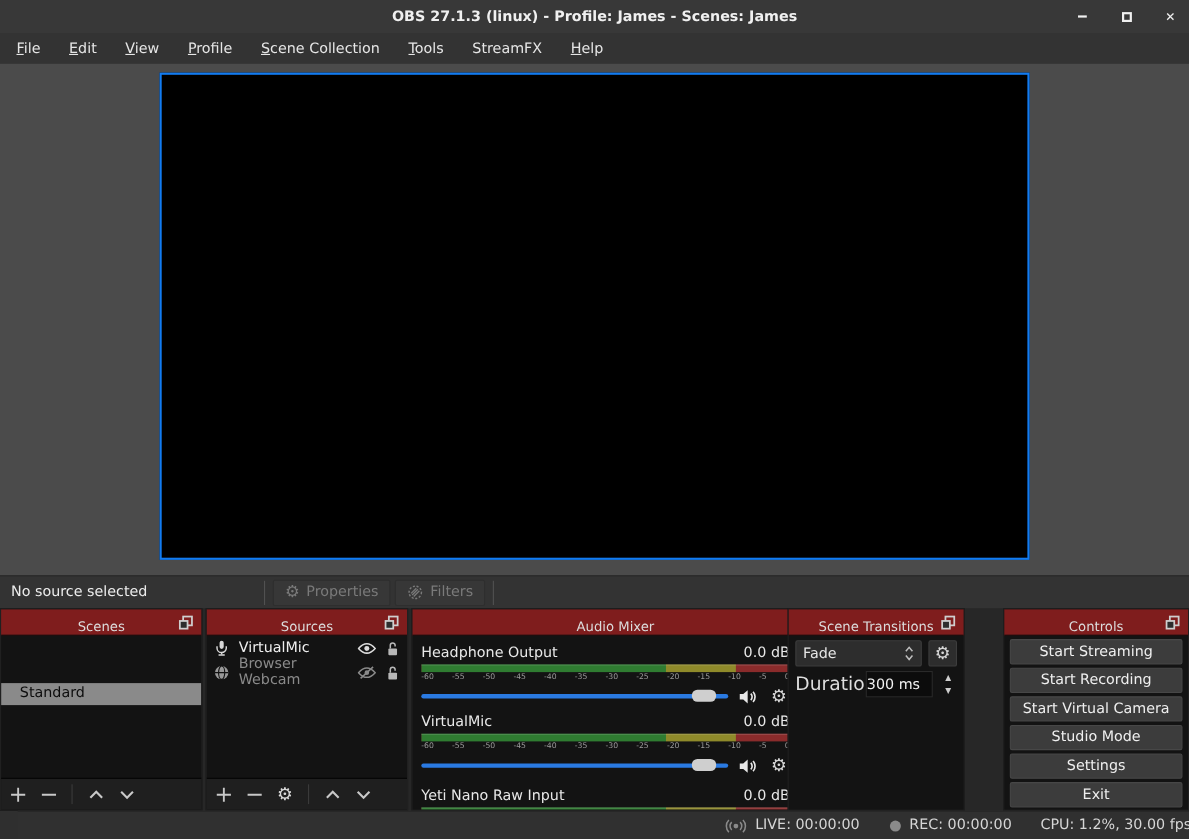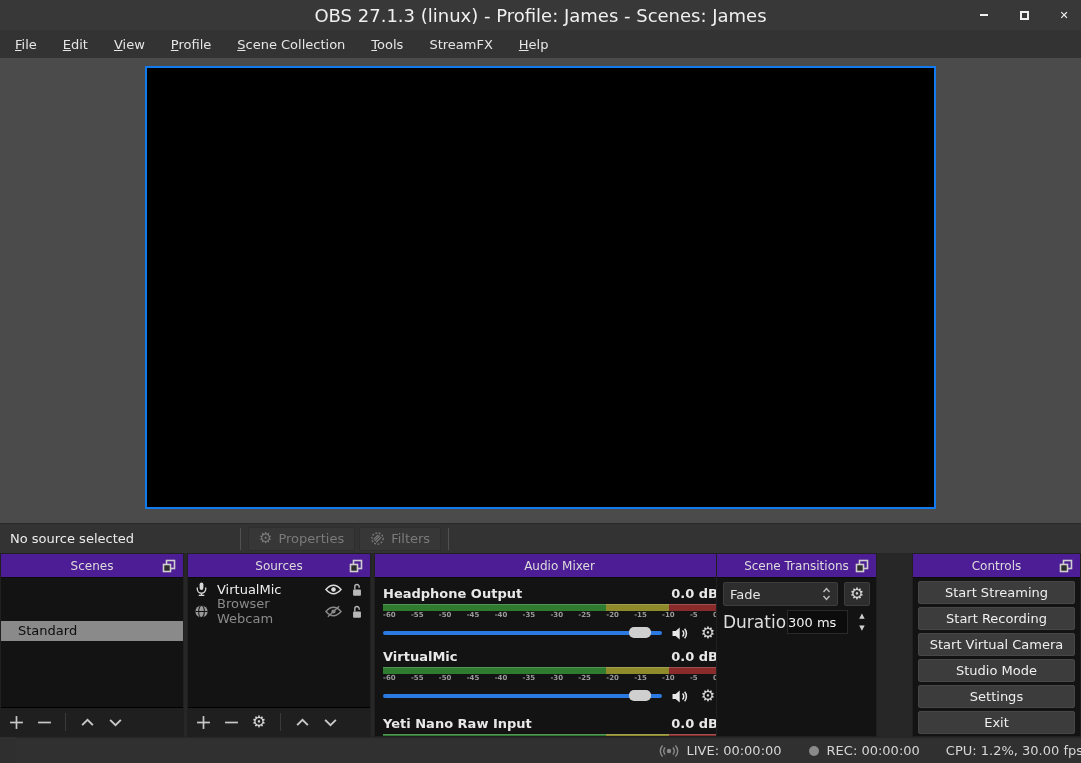--- a/index.html
+++ b/index.html
@@ -2,21 +2,21 @@
 <html style="--accent: #127bf0; --slider-blue: #2a7ae2; --meter-green: #2f7c31; --meter-yellow: #8f8a2a; --meter-red: #8a2b2b;"><head>
 <meta charset="utf-8">
 <style>
   * { margin:0; padding:0; box-sizing:border-box; }
   html,body { width:1081px; height:763px; background:#1e1e1e; }
   body { font-family:"DejaVu Sans","Liberation Sans",sans-serif; font-size:12px; color:#e0e0e0; overflow:hidden; }
   .window { position:relative; width:1081px; height:763px; background:#2f2f2f; }
 
   
   .titlebar { position:absolute; left:0; top:0; width:100%; height:30px; background:#383838; display:flex; align-items:center; justify-content:center; }
-  .titlebar .title { font-weight:normal; font-size:18px; color:#f0f0f0; }
+  .titlebar .title { font-weight:bold; font-size:13px; color:#f0f0f0; }
   .win-controls { position:absolute; right:10px; top:0; height:30px; display:flex; align-items:center; gap:26px; }
   .win-btn { width:14px; height:14px; display:flex; align-items:center; justify-content:center; cursor:pointer; }
   .win-min-glyph { width:8px; height:2px; background:#f0f0f0; }
   .win-max-glyph { width:9px; height:9px; border:2px solid #f0f0f0; }
   .win-close-glyph { color:#f0f0f0; font-size:11px; font-weight:bold; line-height:1; }
 
   
   .menubar { position:absolute; left:0; top:30px; width:100%; height:28px; background:#333333; display:flex; align-items:center; padding:0 2px; }
   .menu-item { padding:5px 13px; color:#e6e6e6; font-size:13px; cursor:pointer; }
   .menu-item > span { display:inline-block; }
@@ -30,21 +30,21 @@
   
   .contextbar { position:absolute; left:0; top:523px; width:100%; height:30px; background:#333333; border-top:1px solid #2a2a2a; display:flex; align-items:center; }
   .ctx-label { padding:0 10px; color:#ececec; font-size:13px; }
   .ctx-sep { width:1px; height:22px; background:#515151; margin:0 5px; }
   .ctx-btn { display:flex; align-items:center; gap:6px; height:24px; padding:0 10px; margin:0 2px; background:#373737; border:1px solid #2e2e2e; border-radius:2px; color:#7a7a7a; font-size:13px; cursor:default; }
   .ctx-btn .gear-glyph { font-size:15px; line-height:1; color:#7a7a7a; }
 
   
   .docks { position:absolute; left:0; top:553px; width:100%; height:184px; background:#272727; }
   .panel { position:absolute; top:0; height:184px; background:#131313; border:1px solid #202020; }
-  .panel-header { height:24px; background:#4c1d95; display:flex; align-items:center; justify-content:center; position:relative; font-size:12px; color:#dcdcdc; border-bottom:1px solid #0c0c0c; }
+  .panel-header { height:24px; background:#7f1d1d; display:flex; align-items:flex-end; justify-content:center; position:relative; font-size:12px; color:#dcdcdc; border-bottom:1px solid #0c0c0c; }
   .popout { position:absolute; right:6px; top:4px; width:16px; height:16px; cursor:pointer; }
   .panel-body { position:absolute; left:0; top:24px; right:0; bottom:0; overflow:hidden; }
   .panel-scenes { left:0; width:184px; }
   .panel-sources { left:187px; width:184px; }
   .panel-mixer { left:374px; width:371px; }
   .panel-transitions { left:716px; width:161px; }
   .panel-controls { left:912px; width:169px; }
 
   .scene-item { height:20px; line-height:20px; padding:0 17px; background:#8a8a8a; color:#0d0d0d; font-size:13px; cursor:pointer;margin-top:43px; }
 
@@ -52,21 +52,21 @@
   .source-row .src-name { flex:1; }
   .src-dim { color:#8a8a8a; }
   .src-bright { color:#eeeeee; }
 
   .panel-footer { position:absolute; left:0; bottom:0; right:0; height:29px; background:#1f1f1f; border-top:1px solid #000; display:flex; align-items:center; padding:0 6px; gap:10px; }
   .tool-btn { width:18px; height:18px; display:flex; align-items:center; justify-content:center; cursor:pointer; color:#c8c8c8; }
   .tool-sep { width:1px; height:18px; background:#3a3a3a; margin:0 2px; }
   .gear-glyph { font-size:16px; line-height:1; color:#d8d8d8; }
 
   
-  .mix-ch { position:absolute; left:8px; right:26px;font-weight:bold; }
+  .mix-ch { position:absolute; left:8px; right:26px; }
   .mix-name-row { display:flex; justify-content:space-between; font-size:13px; color:#e8e8e8; height:16px; }
   .meter { height:7px; margin-top:2px; background:linear-gradient(to right, var(--meter-green,#2f7c31) 0 66.5%, var(--meter-yellow,#8f8a2a) 66.5% 85.5%, var(--meter-red,#8a2b2b) 85.5% 100%); border-top:1px solid rgba(255,255,255,0.18); }
   .ticks { display:flex; justify-content:space-between; font-size:7px; color:#9a9a9a; height:9px; line-height:9px; }
   .slider-row { display:flex; align-items:center; gap:8px; height:18px; margin-top:4px; }
   .slider-track { position:relative; flex:1; height:18px; cursor:pointer; }
   .slider-track::before { content:""; position:absolute; left:0; right:0; top:7px; height:4px; border-radius:2px; background:var(--slider-blue,#2a7ae2); }
   .slider-handle { position:absolute; top:3px; left:88%; width:22px; height:11px; border-radius:5px; background:#cfcfcf; }
   .mix-btn { width:20px; height:18px; display:flex; align-items:center; justify-content:center; cursor:pointer; }
   .mixer-scrollbar { position:absolute; right:2px; top:26px; width:12px; bottom:2px; background:#1b1b1b; border-radius:6px; }
   .mixer-thumb { position:absolute; left:2px; top:0; width:8px; height:122px; border-radius:4px; background:#5f5f5f; cursor:pointer; }

